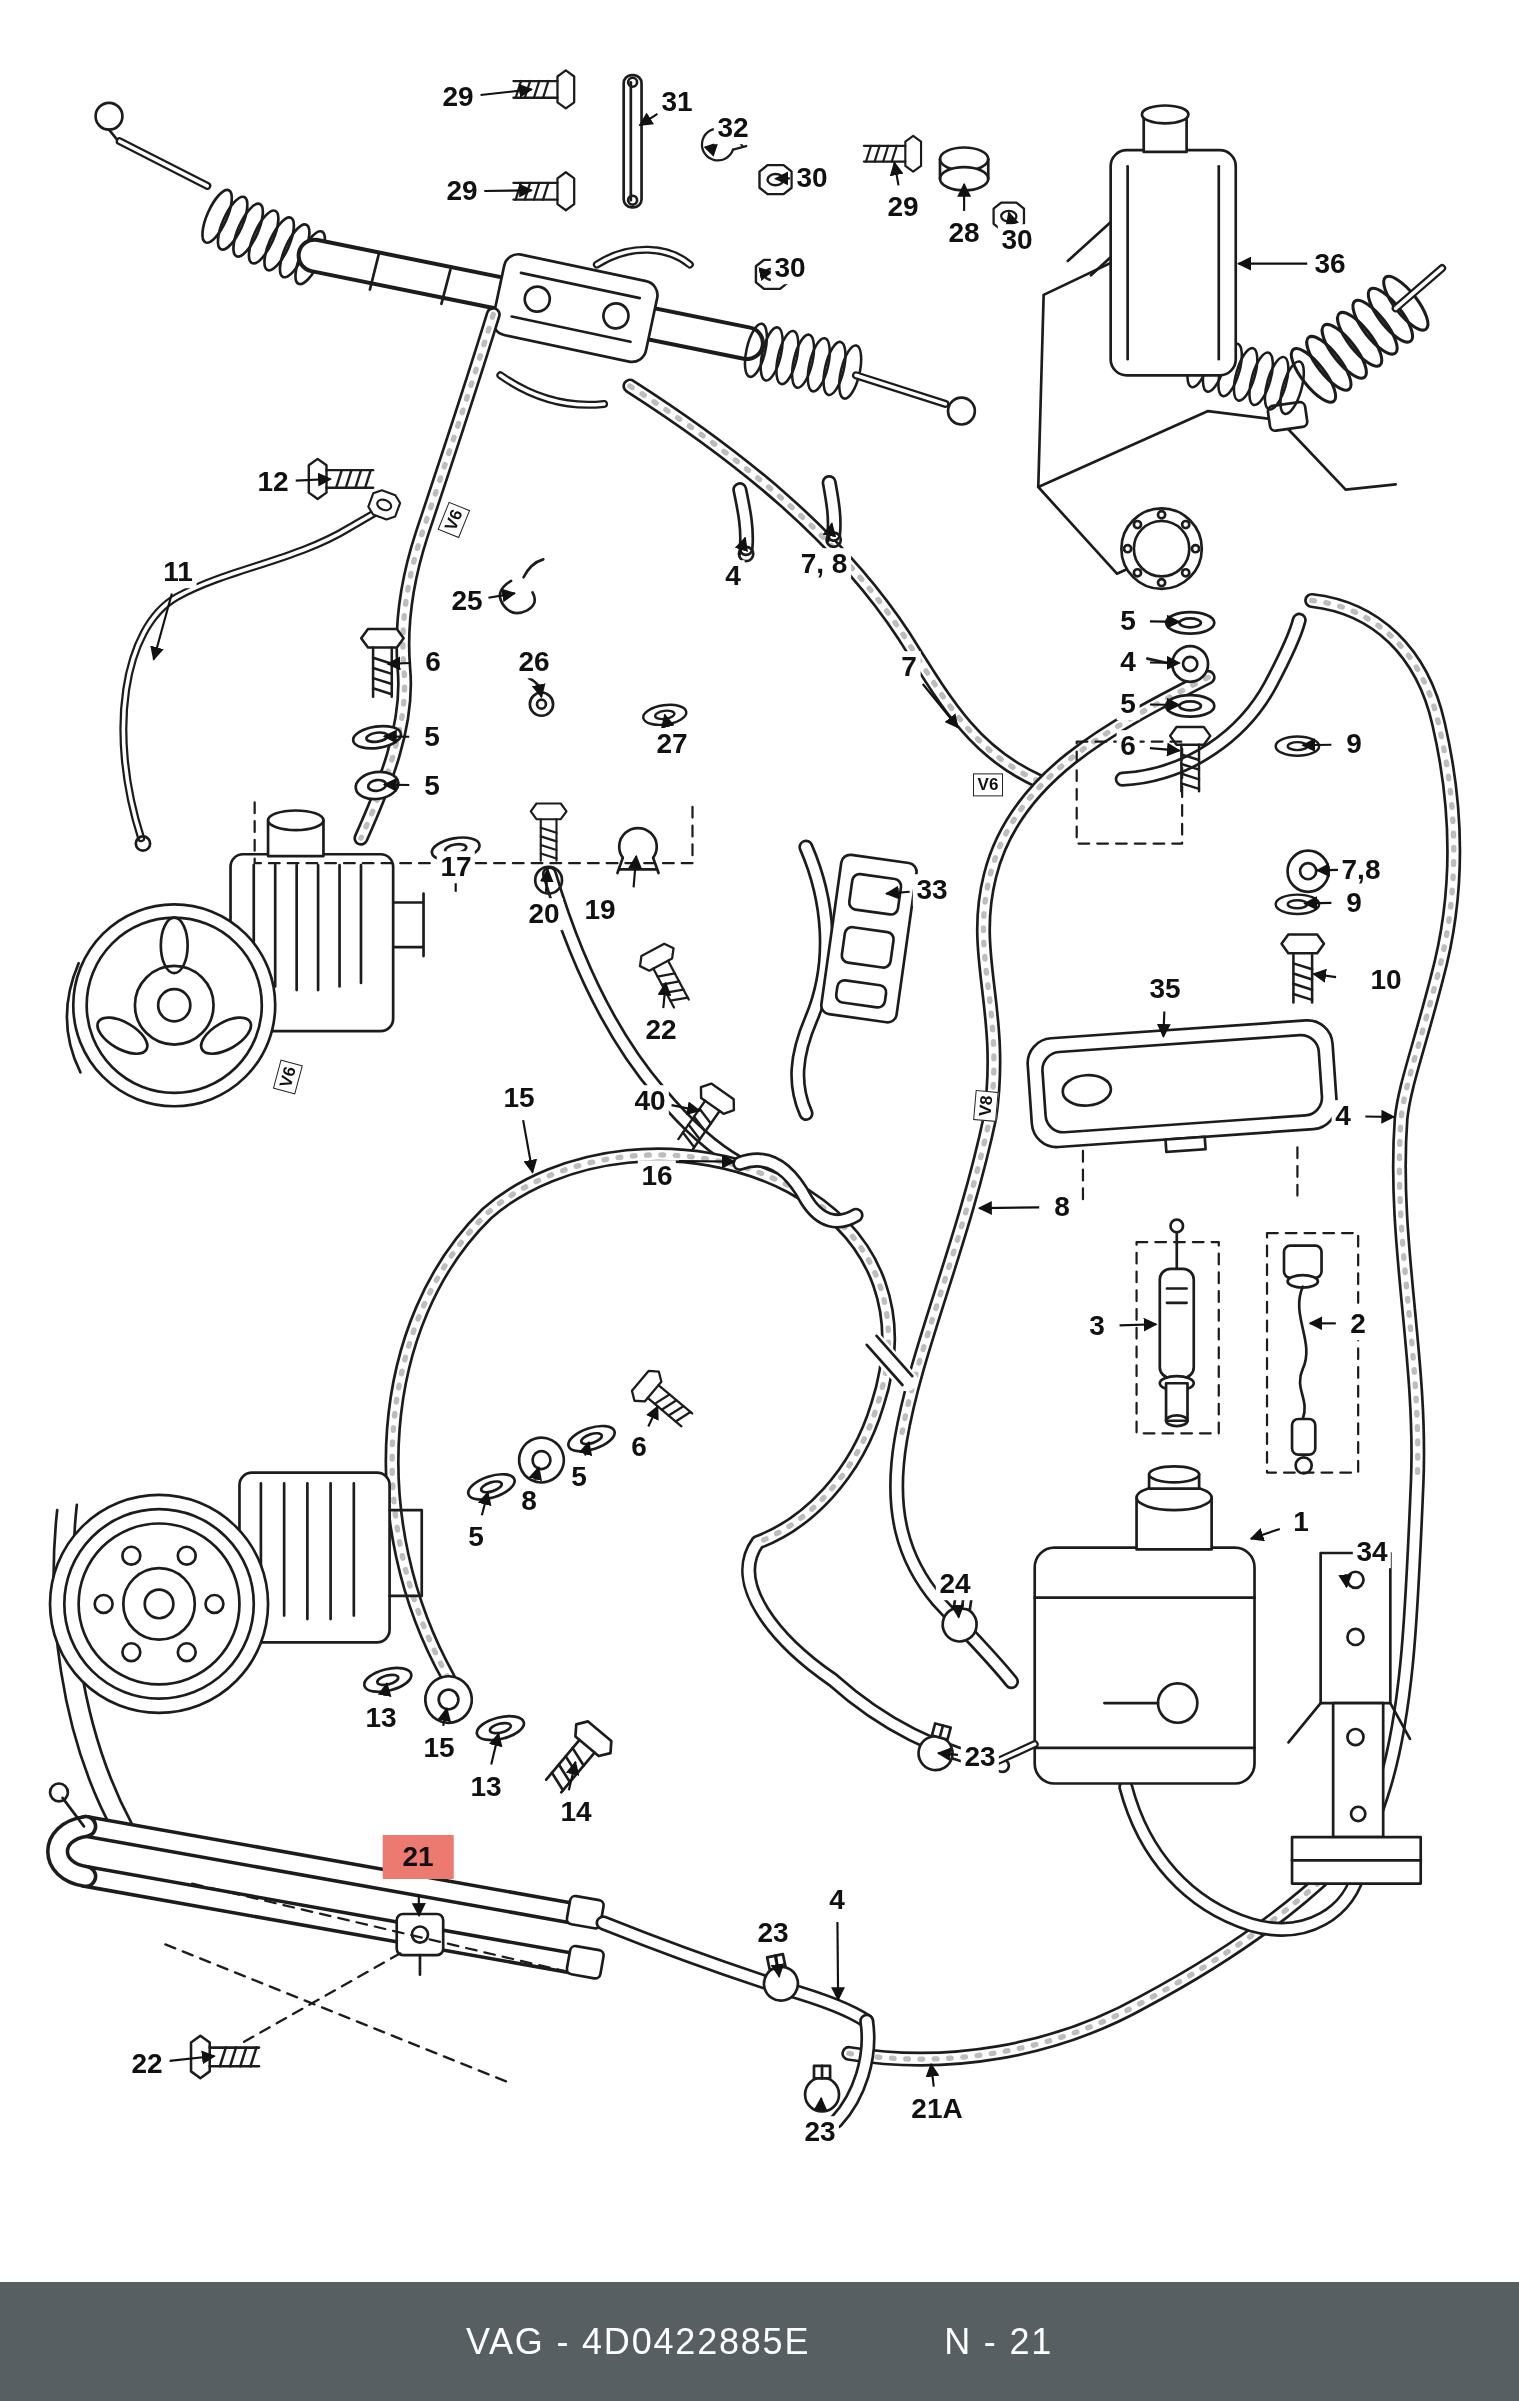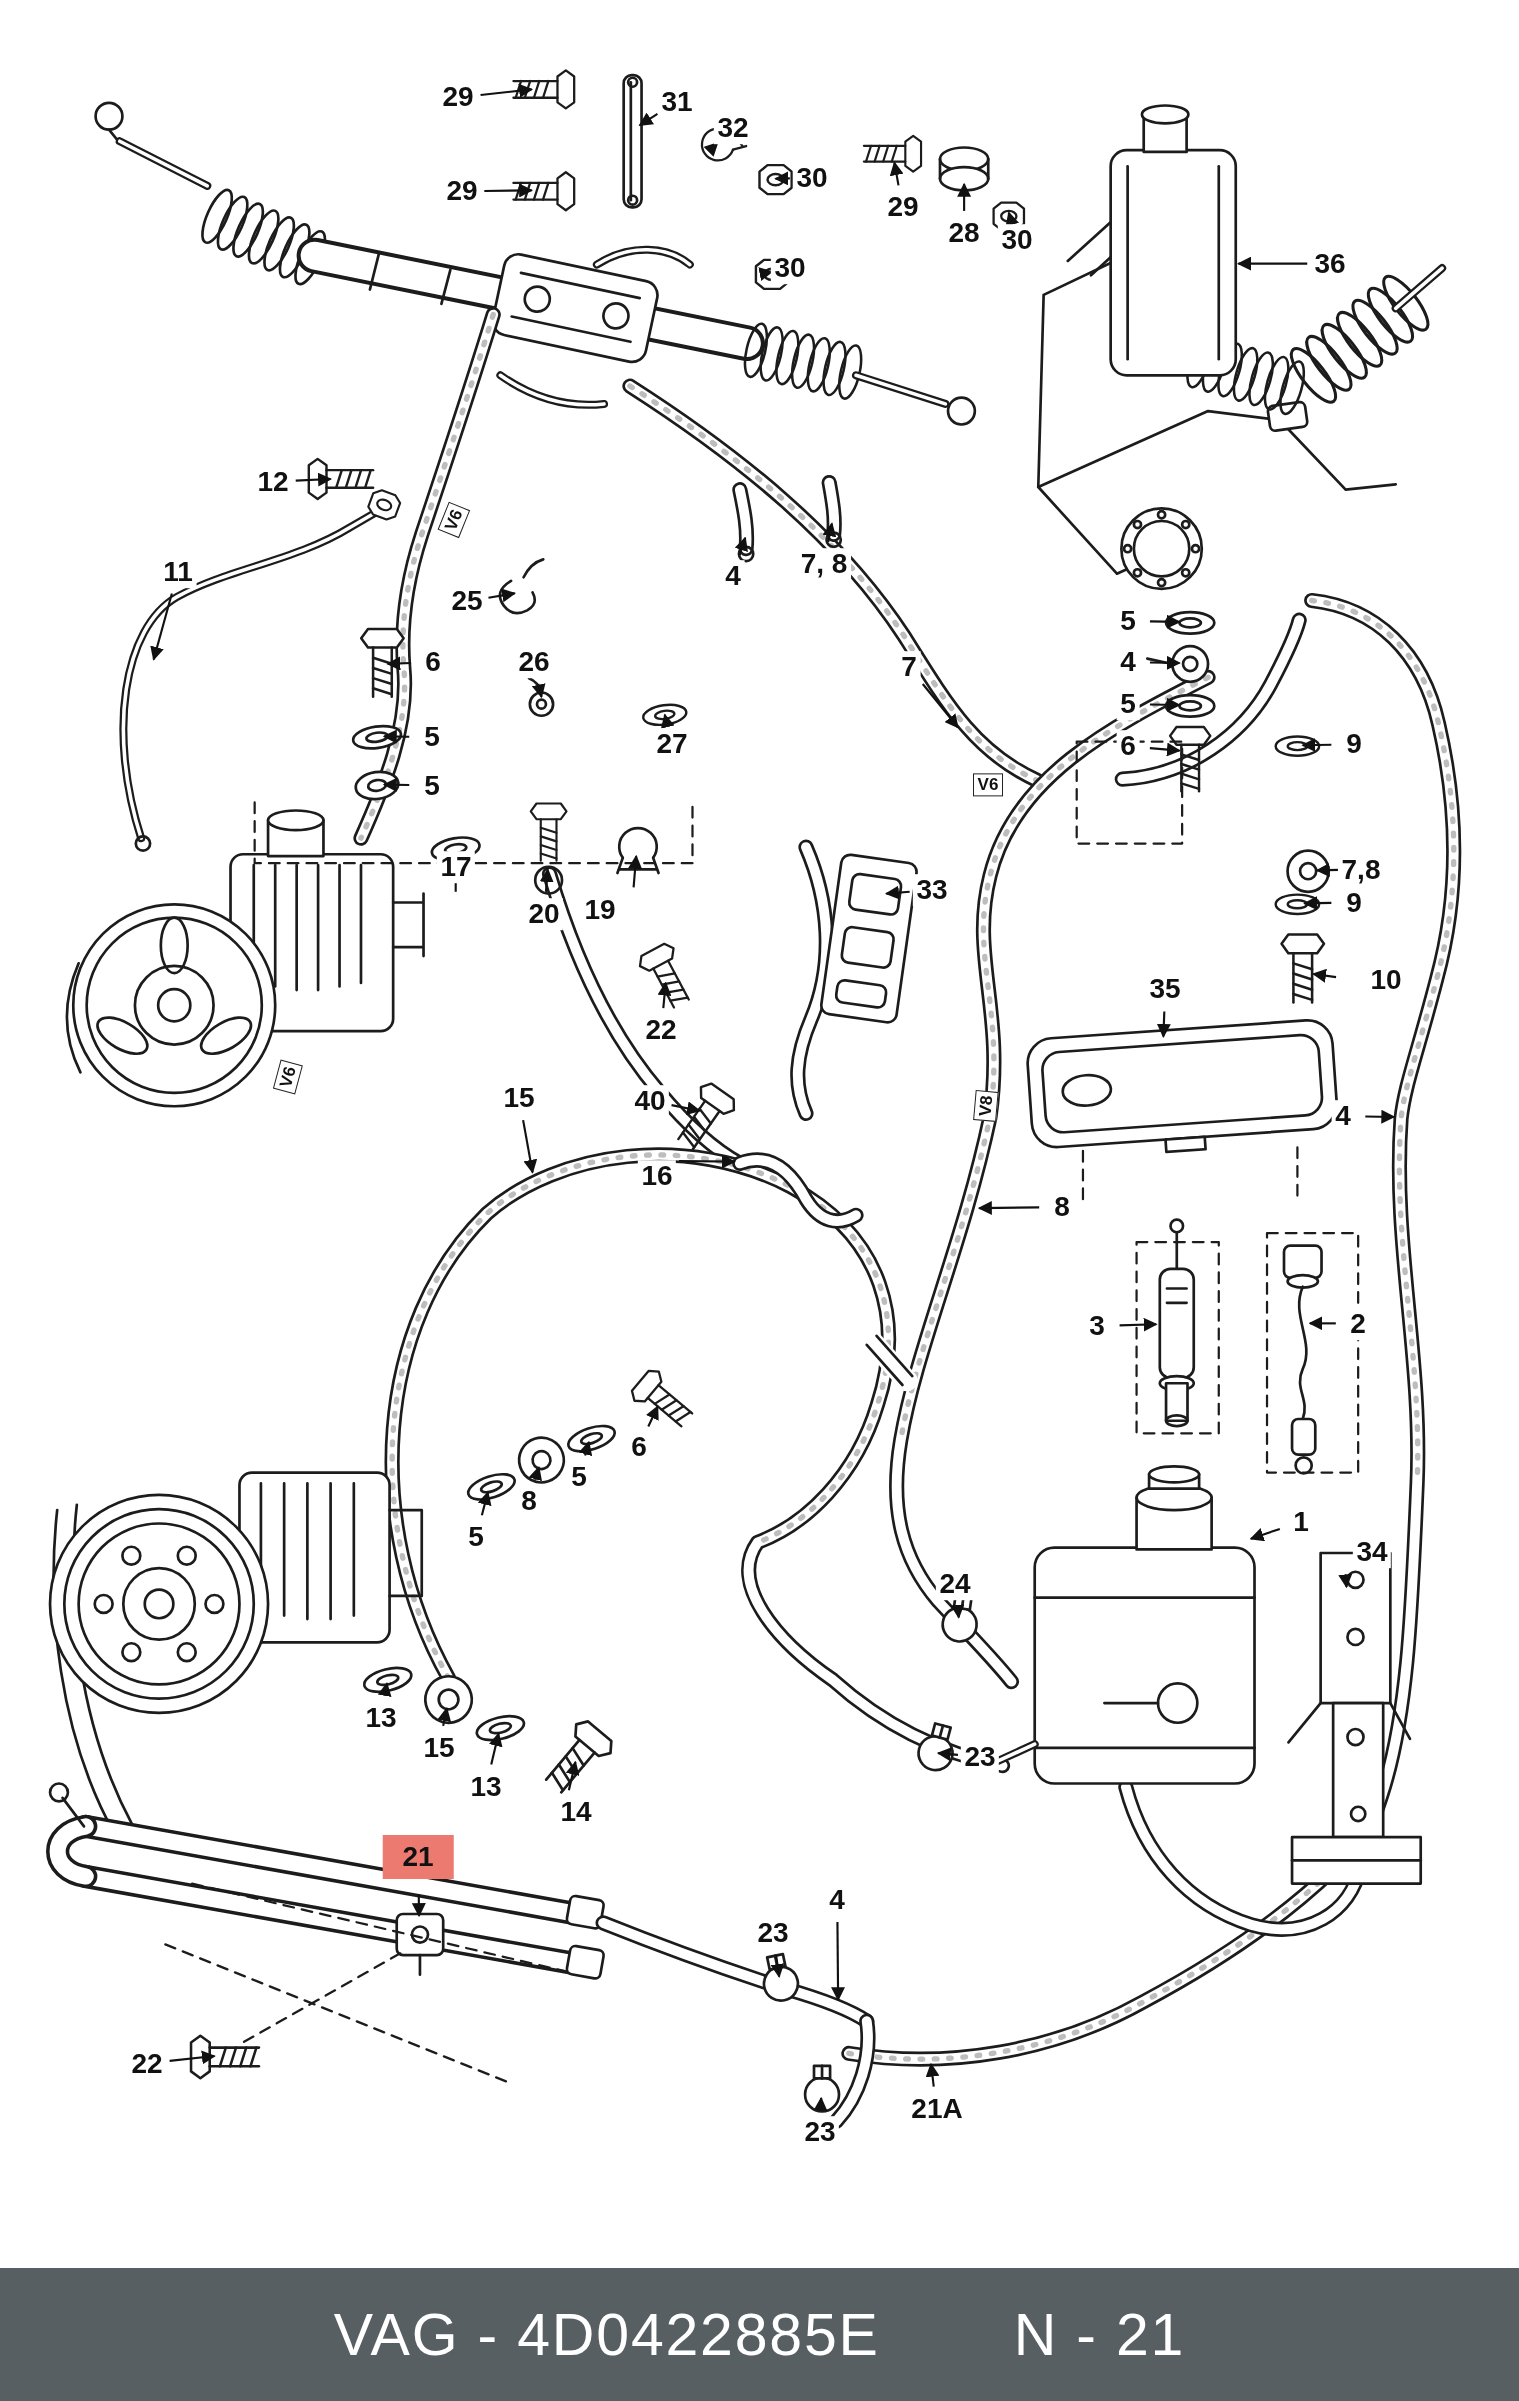--- a/index.html
+++ b/index.html
@@ -17,23 +17,23 @@
     font-weight:bold;font-size:28px;line-height:1;color:#111;
     background:#fff;padding:1.8px 3.6px;white-space:nowrap;pointer-events:auto;
   }
   .callout.highlight{background:var(--hl,#ec7a70);padding:8px 19.7px;}
   .hose-tag{
     position:absolute;font-size:17px;font-weight:bold;color:#111;
     border:1.8px solid #222;background:#fff;padding:0 3.6px;line-height:1.25;
     white-space:nowrap;pointer-events:auto;
   }
   .footer{
-    position:absolute;left:0;right:0;bottom:0;height:133px;z-index:4;
+    position:absolute;left:0;right:0;bottom:0;height:119px;z-index:4;
     display:flex;align-items:center;justify-content:center;gap:134px;
-    font-size:59px;letter-spacing:1.8px;
+    font-size:36px;letter-spacing:1.8px;
   }
   
   svg.art *{stroke-linejoin:round;stroke-linecap:round;}
   .ln{stroke:#1c1c1c;stroke-width:3;fill:none;}
   .lnw{stroke:#1c1c1c;stroke-width:3;fill:#fff;}
   .hoseO{stroke:#1c1c1c;stroke-width:17;fill:none;}
   .hoseI{stroke:#fff;stroke-width:11;fill:none;}
   .hoseD{stroke:#bdbdbd;stroke-width:6;fill:none;stroke-dasharray:3 13;}
   .pipeO{stroke:#1c1c1c;stroke-width:9;fill:none;}
   .pipeI{stroke:#fff;stroke-width:4;fill:none;}

